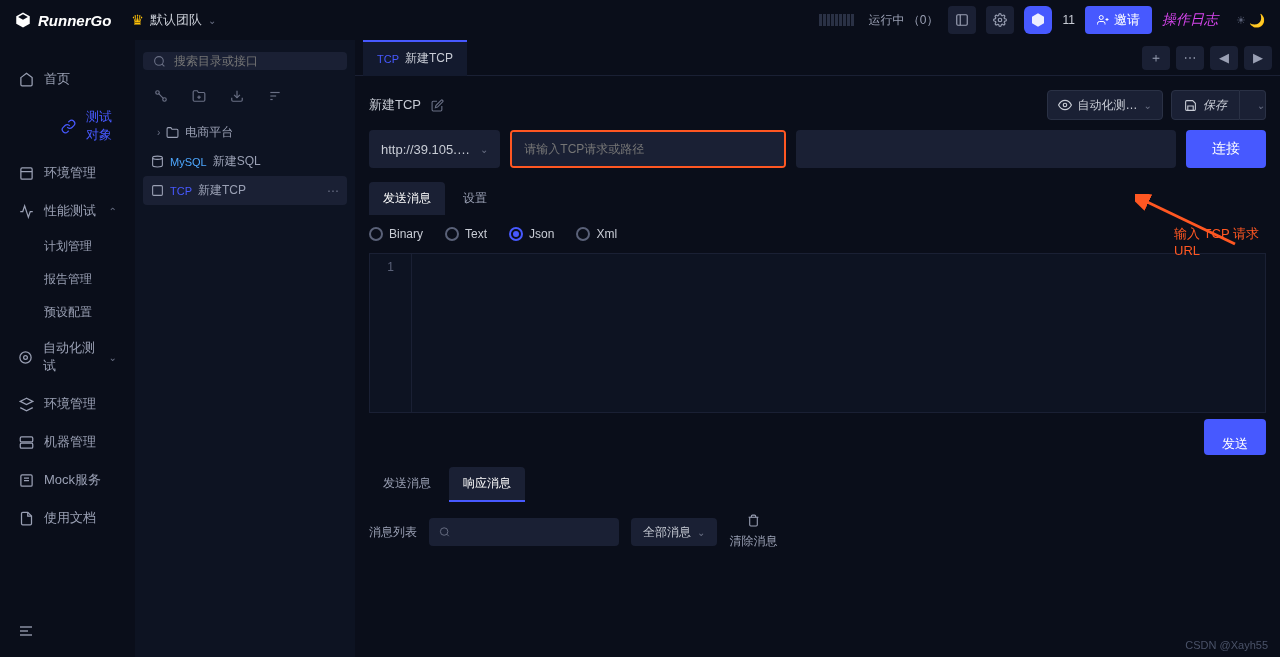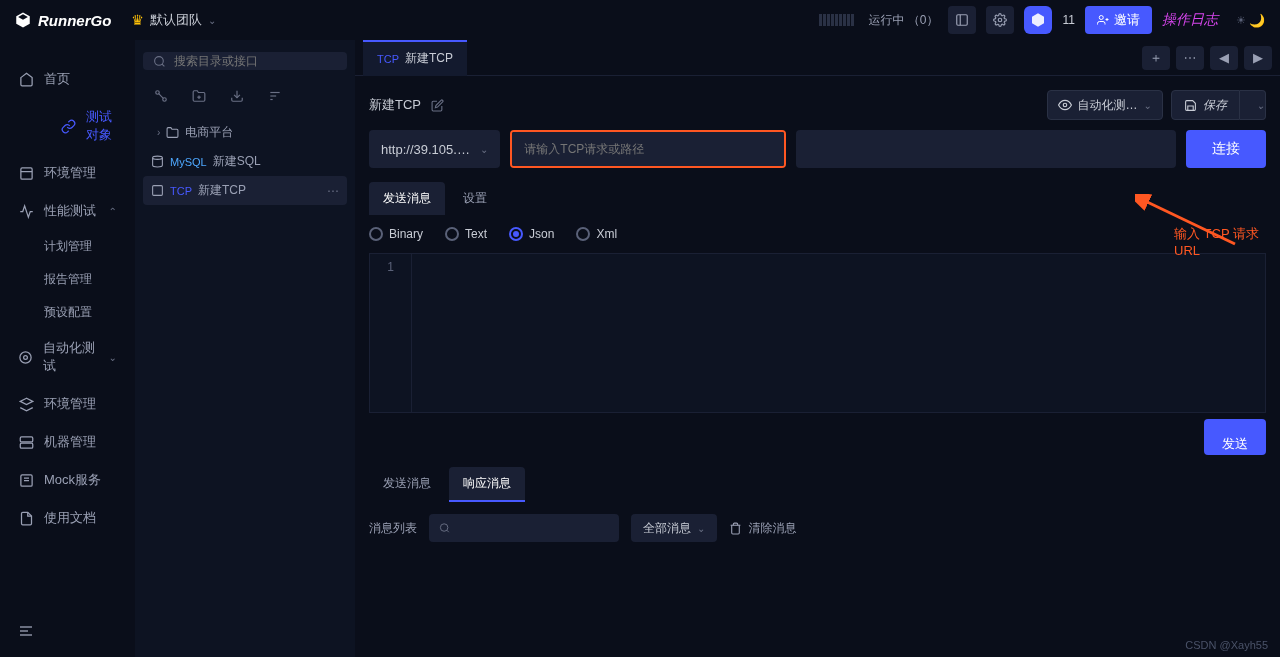--- a/index.html
+++ b/index.html
@@ -83,21 +83,21 @@
 
 .resp-tabs { display: flex; gap: 4px; padding: 6px 14px 0; }
 .resp-tab { padding: 8px 14px; font-size: 12px; color: #9aa0b4; cursor: pointer; }
 .resp-tab.active { background: #1a2034; color: #fff; border-radius: 4px 4px 0 0; border-bottom: 2px solid #4759ff; }
 
 .resp-bar { display: flex; align-items: center; gap: 12px; padding: 12px 14px; }
 .resp-label { font-size: 12px; color: #9aa0b4; }
 .resp-search { height: 28px; width: 190px; background: #1a2034; border-radius: 4px; display: flex; align-items: center; padding: 0 10px; }
 .resp-search input { background: none; border: none; outline: none; color: #c8ccd5; width: 100%; }
 .filter-pill { height: 28px; padding: 0 12px; background: #1a2034; border-radius: 4px; display: flex; align-items: center; gap: 6px; font-size: 12px; cursor: pointer; }
-.clear-link { display: flex; align-items: center; gap: 6px; color: #9aa0b4; font-size: 12px; cursor: pointer; }
+.clear-link { display: flex; align-items: center; gap: 6px; color: #9aa0b4; font-size: 12px; cursor: pointer; flex-direction: column; }
 
 .annotation { position: absolute; top: 185px; left: 819px; color: #ff5722; font-size: 13px; pointer-events: none; }
 .arrow { position: absolute; top: 154px; left: 780px; pointer-events: none; }
 .watermark { position: absolute; bottom: 6px; right: 12px; color: #4a5268; font-size: 11px; }
 svg { display: block; }
 </style>
 </head>
 <body>
 
 <div class="topbar">

